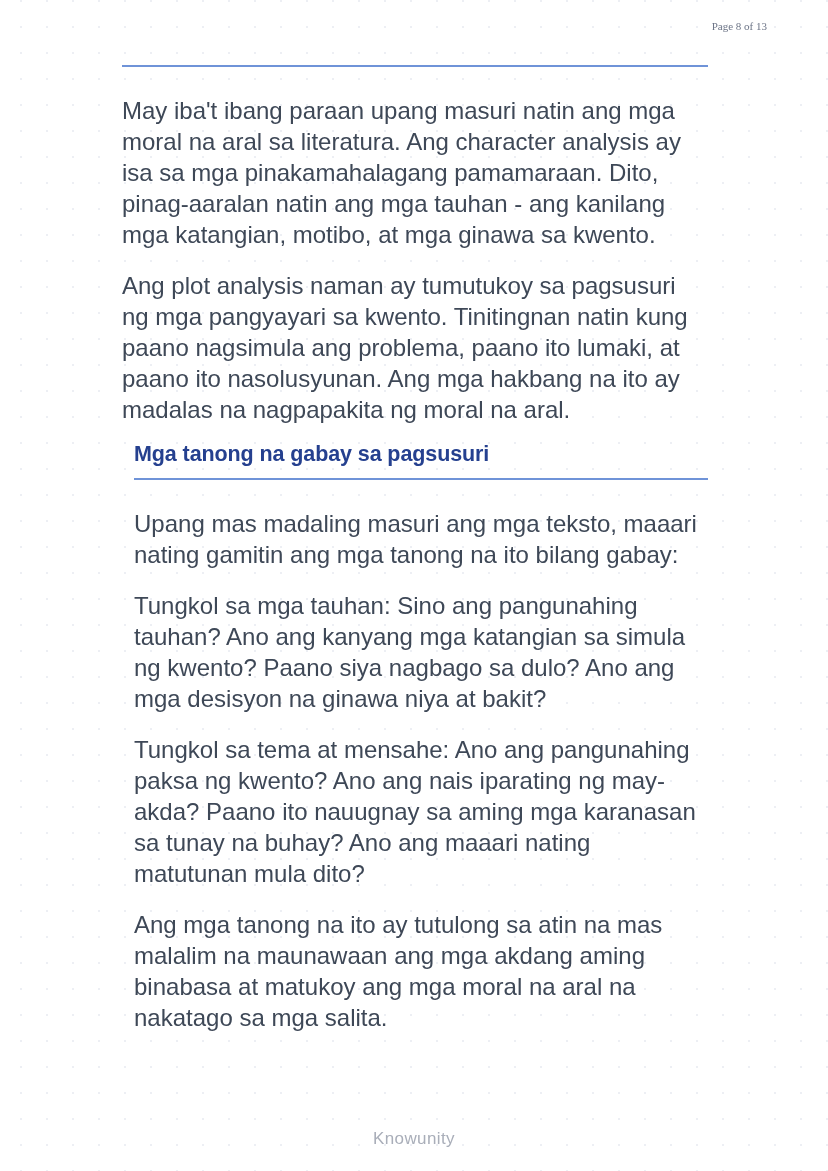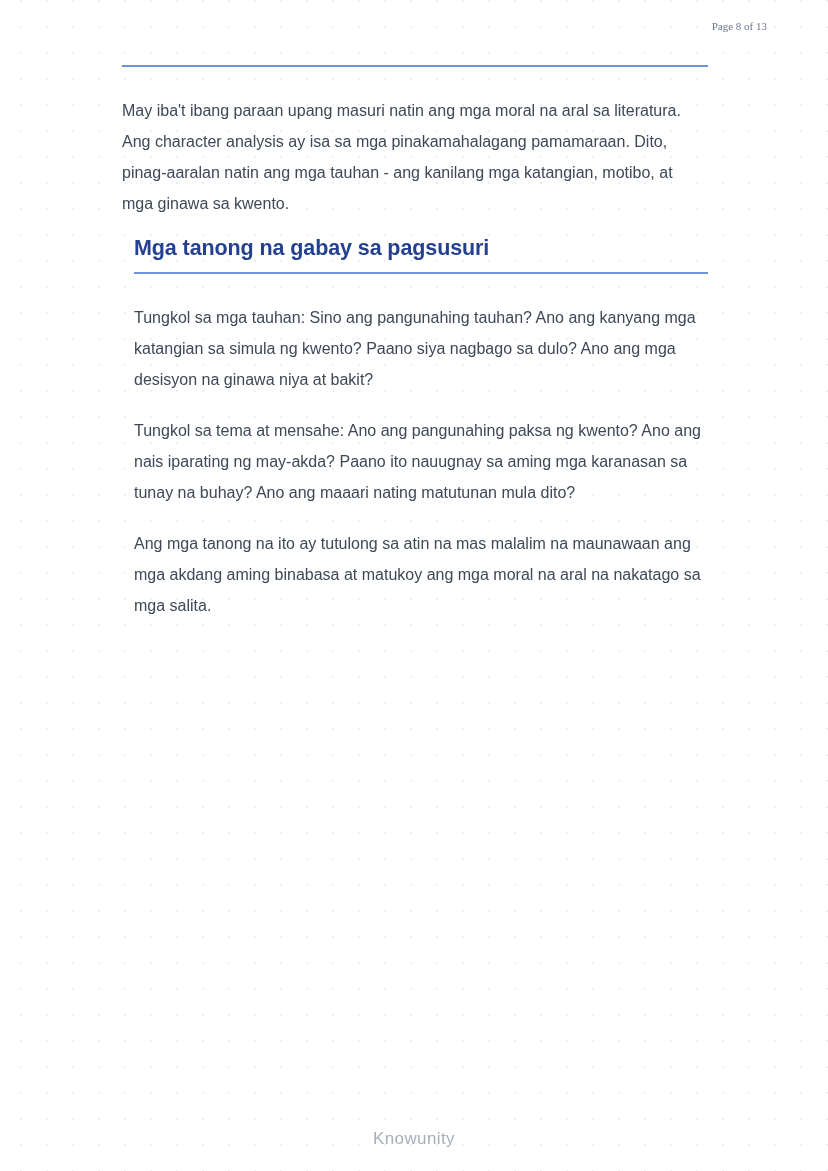--- a/index.html
+++ b/index.html
@@ -50,21 +50,21 @@
 
   .heading-rule {
     height: 0;
     border-top: 2px solid var(--rule-color, #6f93d8);
     margin-top: 9px;
   }
 
   .section-body { margin-top: 28px; }
 
   .para {
-    font-size: 16px;
+    font-size: 24px;
     line-height: 31px;
     color: var(--body-color, #3e4857);
     margin-bottom: 20px;
   }
   .para:last-child { margin-bottom: 0; }
 
   .footer {
     position: absolute;
     bottom: 22px;
     left: 0;
@@ -79,26 +79,28 @@
 <body>
 
 <div class="page">
   <div class="page-number">Page 8 of 13</div>
 
   <main class="content" id="content">
       <section class="section">
         <div class="heading-rule"></div>
         <div class="section-body">
           <p class="para">May iba't ibang paraan upang masuri natin ang mga moral na aral sa literatura. Ang character analysis ay isa sa mga pinakamahalagang pamamaraan. Dito, pinag-aaralan natin ang mga tauhan - ang kanilang mga katangian, motibo, at mga ginawa sa kwento.</p>
+          <p class="para">Ang plot analysis naman ay tumutukoy sa pagsusuri ng mga pangyayari sa kwento. Tinitingnan natin kung paano nagsimula ang problema, paano ito lumaki, at paano ito nasolusyunan. Ang mga hakbang na ito ay madalas na nagpapakita ng moral na aral.</p>
         </div>
       </section>
       <section class="section">
         <h2 class="heading">Mga tanong na gabay sa pagsusuri</h2>
         <div class="heading-rule"></div>
         <div class="section-body">
+          <p class="para">Upang mas madaling masuri ang mga teksto, maaari nating gamitin ang mga tanong na ito bilang gabay:</p>
           <p class="para">Tungkol sa mga tauhan: Sino ang pangunahing tauhan? Ano ang kanyang mga katangian sa simula ng kwento? Paano siya nagbago sa dulo? Ano ang mga desisyon na ginawa niya at bakit?</p>
           <p class="para">Tungkol sa tema at mensahe: Ano ang pangunahing paksa ng kwento? Ano ang nais iparating ng may-akda? Paano ito nauugnay sa aming mga karanasan sa tunay na buhay? Ano ang maaari nating matutunan mula dito?</p>
           <p class="para">Ang mga tanong na ito ay tutulong sa atin na mas malalim na maunawaan ang mga akdang aming binabasa at matukoy ang mga moral na aral na nakatago sa mga salita.</p>
         </div>
       </section>
     </main>
 
   <div class="footer">Knowunity</div>
 </div>
 

